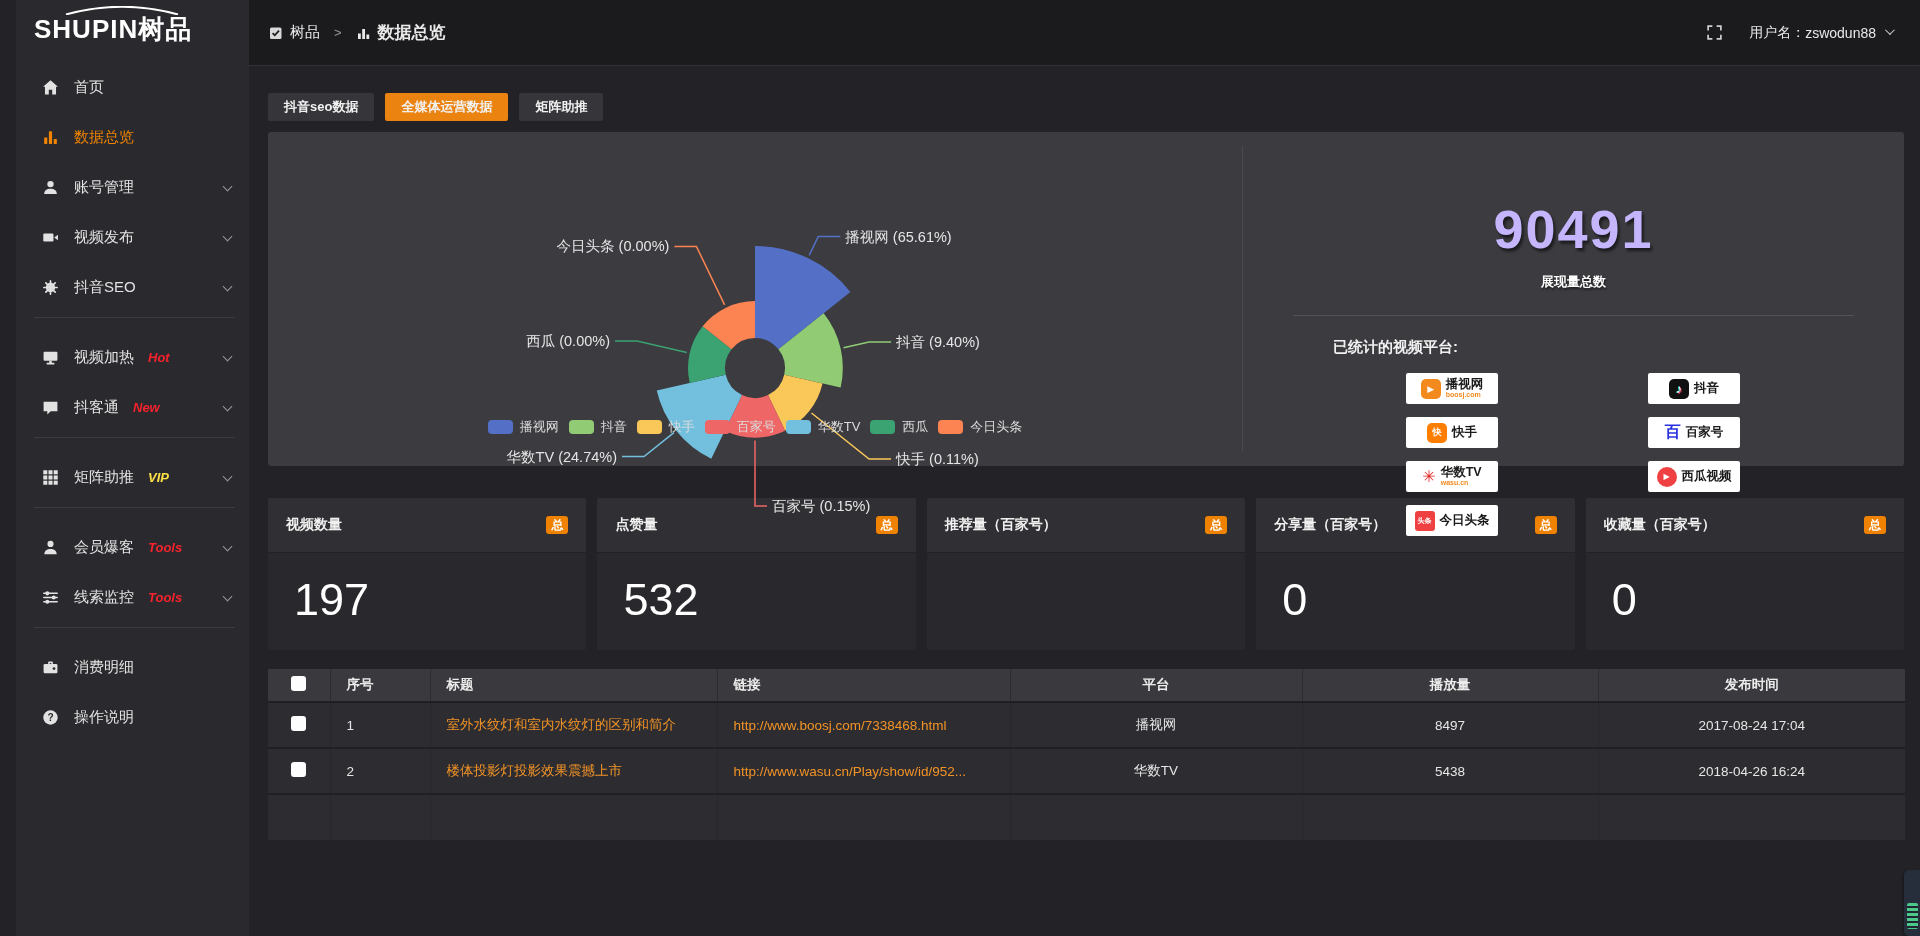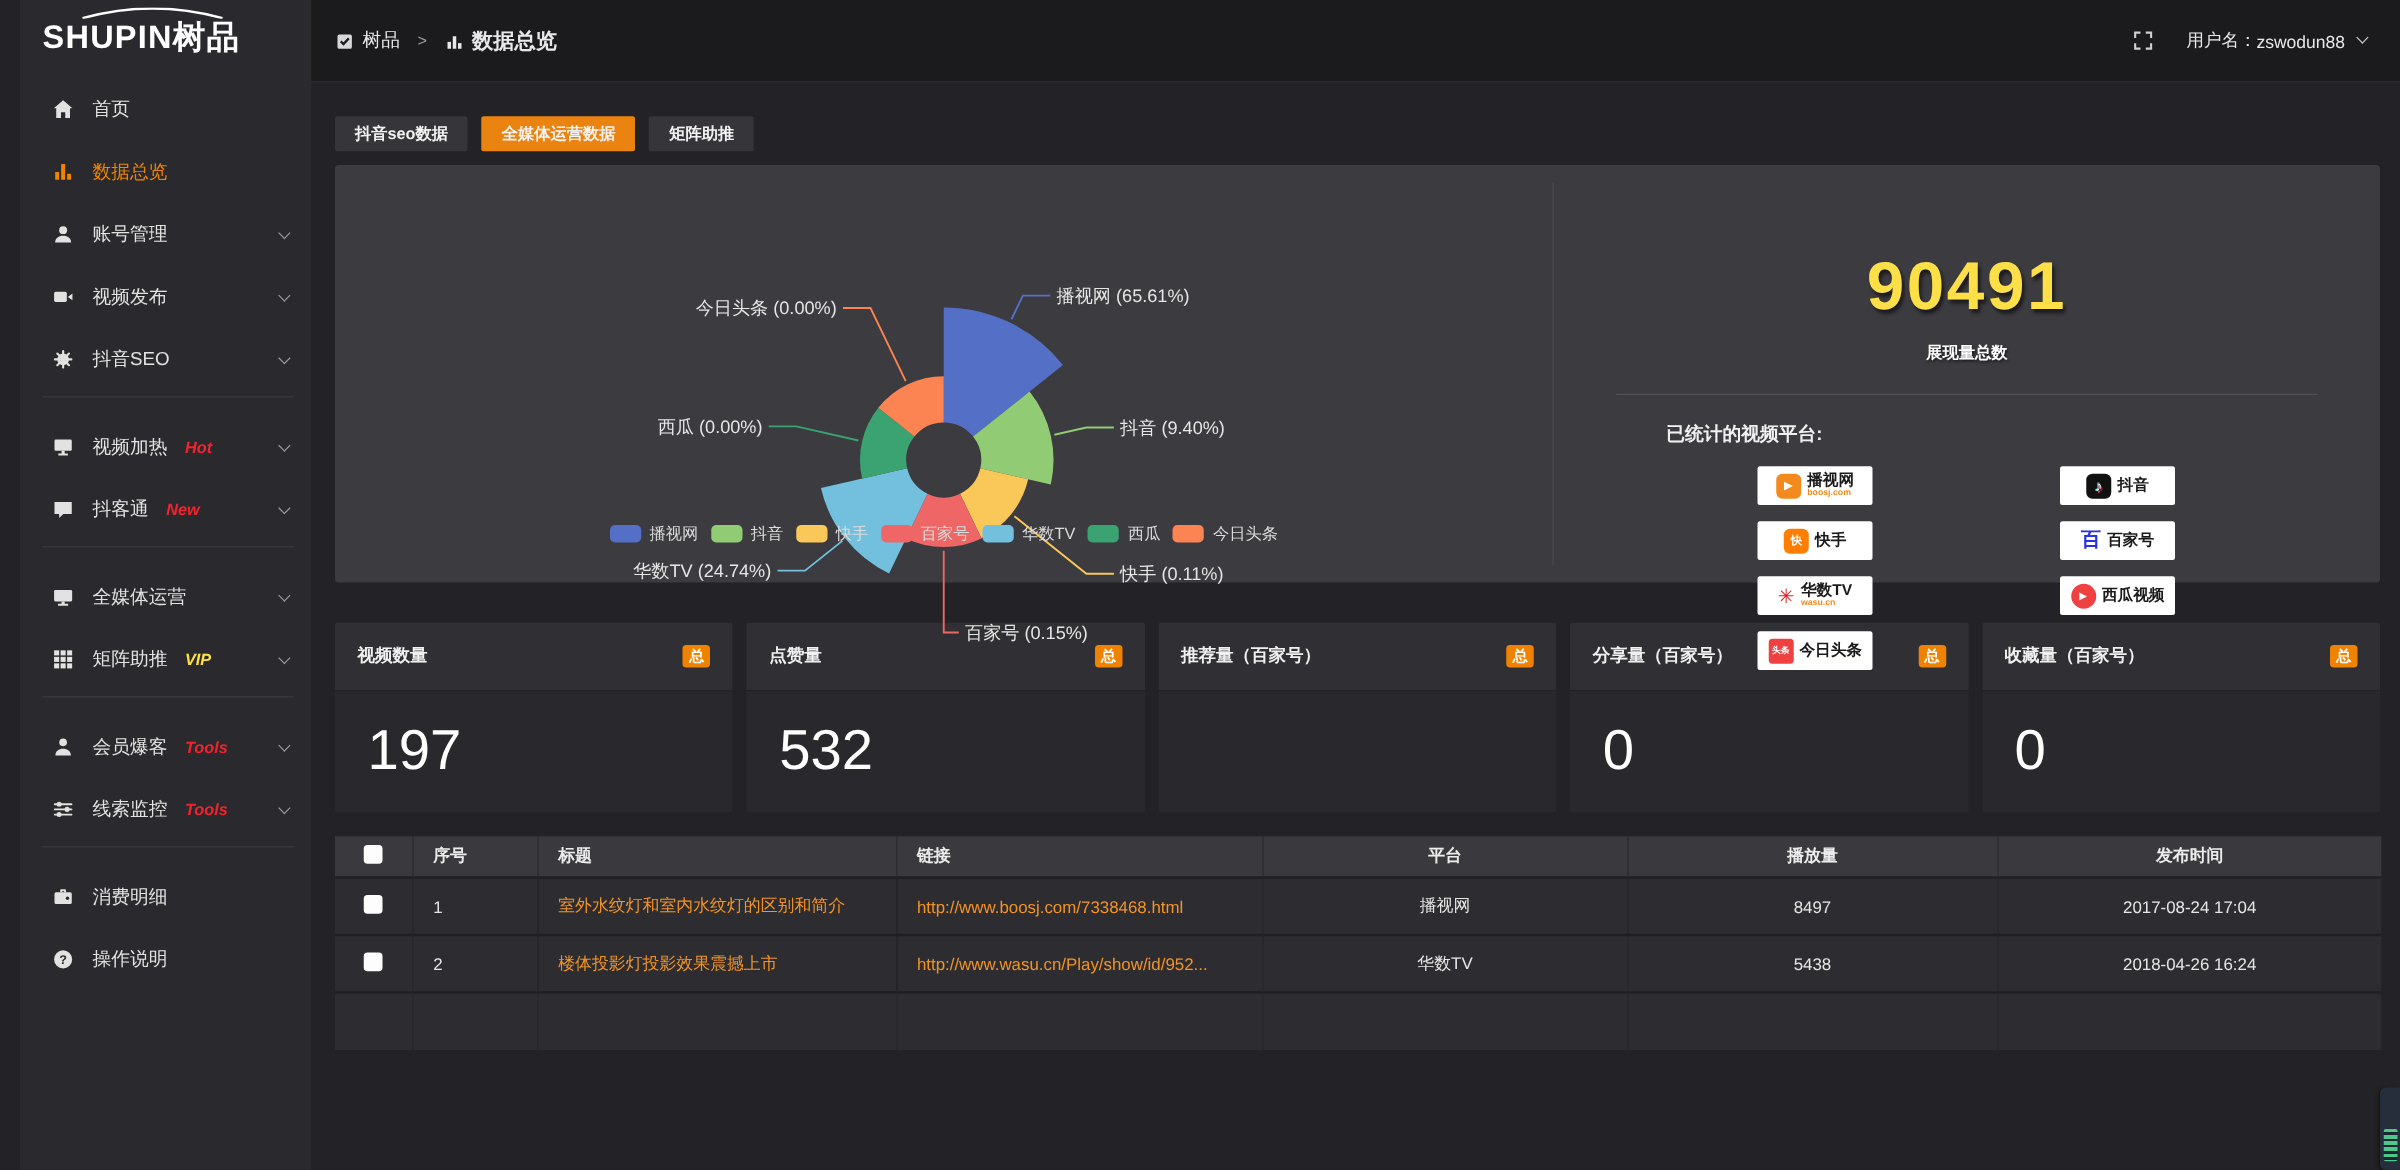--- a/index.html
+++ b/index.html
@@ -59,21 +59,21 @@
     display:flex; position:relative; }
   .chart-area { width:974px; position:relative; flex:0 0 974px; }
   .chart-area svg { position:absolute; left:0; top:0; }
   .legend { position:absolute; left:0; right:0; bottom:30px; display:flex;
     justify-content:center; gap:10px; }
   .lg-item { display:flex; align-items:center; gap:7px; cursor:pointer; }
   .lg-swatch { width:25px; height:14px; border-radius:4px; }
   .lg-label { color:#dcdcdc; font-size:13px; }
   .v-divider { width:1px; background:#4a4a4f; margin:14px 0; }
   .summary { flex:1; padding-top:70px; position:relative; }
-  .big-number { text-align:center; color:#fde047; font-size:54px; font-weight:800;
+  .big-number { text-align:center; color:#c4b5fd; font-size:54px; font-weight:800;
     letter-spacing:2px; text-shadow:2px 3px 3px rgba(0,0,0,0.55); line-height:1; }
   .big-label { text-align:center; color:#fff; font-size:13px; font-weight:bold;
     margin-top:17px; text-shadow:1px 2px 2px rgba(0,0,0,0.5); }
   .sum-divider { height:1px; background:#515156; margin:24px 50px 0 50px; }
   .pf-title { color:#f0f0f0; font-size:15px; font-weight:bold; margin:22px 0 0 90px; }
   .pf-grid { display:grid; grid-template-columns:92px 92px; column-gap:150px;
     row-gap:13px; margin:16px 0 0 163px; }
   .pf-badge { width:92px; height:31px; background:#fff; border-radius:2px;
     display:flex; align-items:center; justify-content:center; gap:5px; }
   .pf-sq { width:20px; height:20px; border-radius:5px; display:flex;
@@ -197,30 +197,20 @@
           <span class="nav-ic">
             <svg viewBox="0 0 16 16">
               <path d="M1.5 2.5h13v9H8.2L5 14.5v-3H1.5Z"></path>
             </svg>
           </span>
           <span class="nav-label">抖客通</span>
           <span class="nav-badge" style="color:#f5222d">New</span>
           <i class="chev"></i>
         </div>
         <div class="nav-divider"></div>
-        <div class="nav-item">
-          <span class="nav-ic">
-            <svg viewBox="0 0 16 16">
-              <rect x="1.2" y="2.8" width="13.6" height="8.6" rx="1"></rect>
-              <path d="M6.8 11.4h2.4v1.8h2.6v1.4H4.2v-1.4h2.6Z"></path>
-            </svg>
-          </span>
-          <span class="nav-label">全媒体运营</span>
-          <i class="chev"></i>
-        </div>
         <div class="nav-item">
           <span class="nav-ic">
             <svg viewBox="0 0 16 16">
               <rect x="1.2" y="1.2" width="3.8" height="3.8"></rect>
               <rect x="6.1" y="1.2" width="3.8" height="3.8"></rect>
               <rect x="11" y="1.2" width="3.8" height="3.8"></rect>
               <rect x="1.2" y="6.1" width="3.8" height="3.8"></rect>
               <rect x="6.1" y="6.1" width="3.8" height="3.8"></rect>
               <rect x="11" y="6.1" width="3.8" height="3.8"></rect>
               <rect x="1.2" y="11" width="3.8" height="3.8"></rect>

